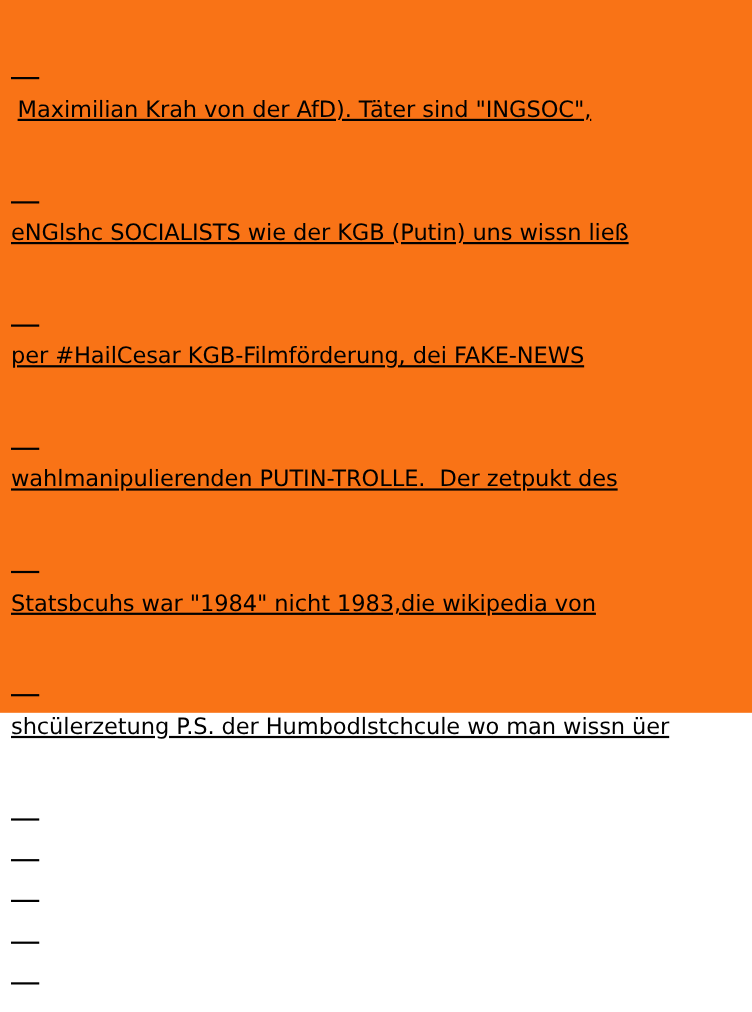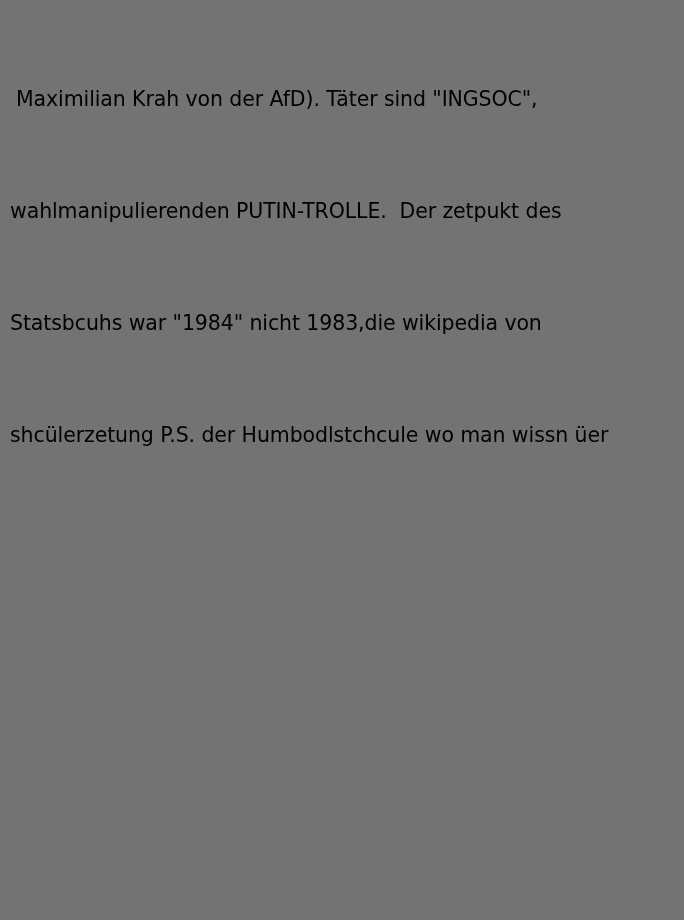--- a/index.html
+++ b/index.html
@@ -9,23 +9,24 @@
   }
   body {
     width: 684px;
     height: 920px;
     overflow: hidden;
     font-family: "DejaVu Sans", sans-serif;
   }
   #document-page {
     box-sizing: border-box;
     width: 684px;
-    height: 920px;
+    height: 648px;
     padding: 6px 8px 0 10px;
-    background: #737373;
+    background: #f97316;
+    text-decoration: underline;
   }
   .text-body {
     font-family: "DejaVu Sans", sans-serif;
     font-size: 20.5px;
     line-height: 37.4px;
     color: #000000;
     letter-spacing: -0.1px;
     white-space: pre-wrap;
     word-break: normal;
   }
@@ -42,20 +43,22 @@
   .line-indent-first {
     padding-left: 6px;
   }
 </style>
 </head>
 <body>
 
 <div id="document-page">
   <div class="text-body">
     <span class="text-line line-indent-first">Maximilian Krah von der AfD). Täter sind "INGSOC",</span>
+    <span class="text-line">eNGlshc SOCIALISTS wie der KGB (Putin) uns wissn ließ</span>
+    <span class="text-line">per #HailCesar KGB-Filmförderung, dei FAKE-NEWS</span>
     <span class="text-line">wahlmanipulierenden PUTIN-TROLLE.  Der zetpukt des</span>
     <span class="text-line">Statsbcuhs war "1984" nicht 1983,die wikipedia von</span>
     <span class="text-line">shcülerzetung P.S. der Humbodlstchcule wo man wissn üer</span>
     
     
     
     
     
     
     

